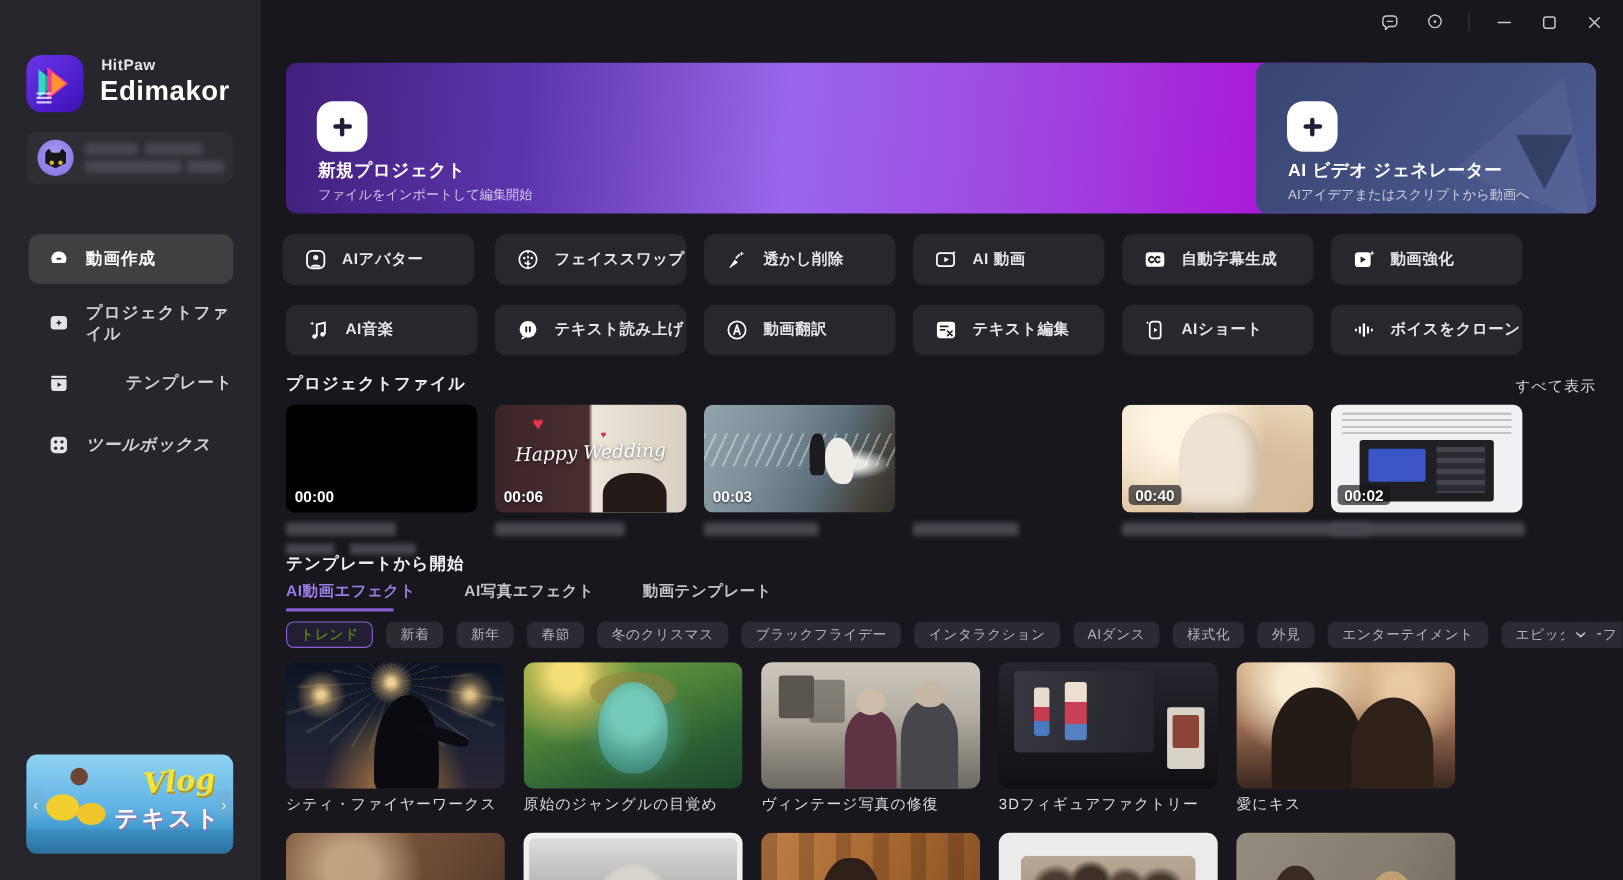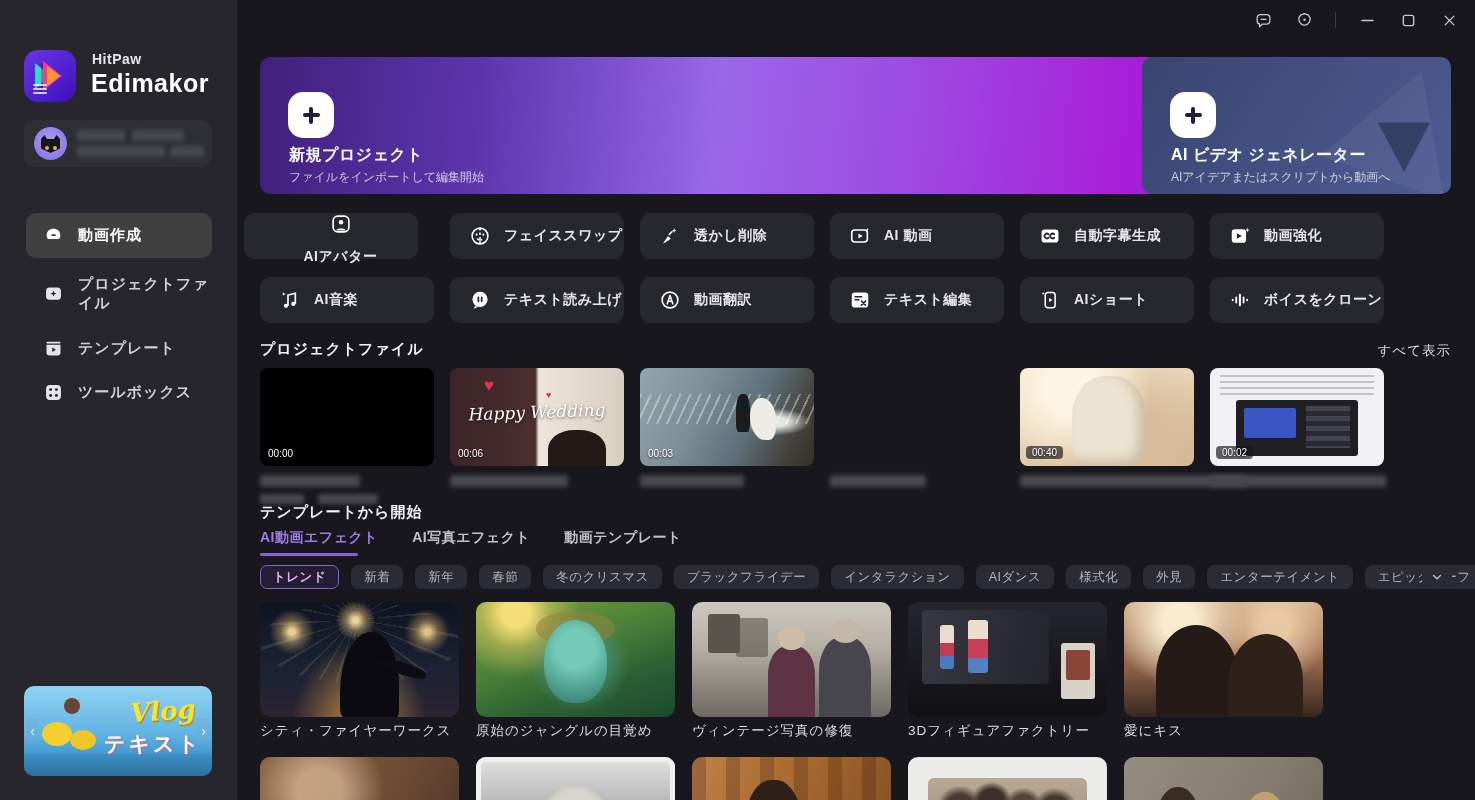--- a/index.html
+++ b/index.html
@@ -71,21 +71,21 @@
   .banner-ai .wm2 { position:absolute; right:16px; top:58px; width:62px; height:62px; background:rgba(30,38,66,.55); clip-path:polygon(12% 8%, 92% 50%, 12% 92%); transform:rotate(90deg); }
 
   .tool { position:absolute; width:174px; height:46px; background:#27272e; border-radius:10px; display:flex; align-items:center; gap:13px; padding-left:19px; cursor:pointer; }
   .tool .tlabel { font-size:14px; color:#e6e6ea; font-weight:600; letter-spacing:.5px; }
   .tool svg { width:22px; height:22px; flex:0 0 auto; }
 
   .sec-title { position:absolute; font-size:15px; font-weight:800; color:#f2f2f5; letter-spacing:1px; }
   .show-all { position:absolute; right:24px; top:342px; font-size:13.5px; color:#d8d8de; cursor:pointer; letter-spacing:1px; }
 
   .thumb { position:absolute; top:368px; width:174px; height:98px; border-radius:8px; overflow:hidden; cursor:pointer; background:#000; }
-  .thumb .dur { position:absolute; left:8px; bottom:7px; font-size:10px; color:#fff; font-weight:400; text-shadow:0 1px 2px rgba(0,0,0,.8); }
+  .thumb .dur { position:absolute; left:8px; bottom:7px; font-size:14px; color:#fff; font-weight:700; text-shadow:0 1px 2px rgba(0,0,0,.8); }
   .thumb .dur.pill { background:rgba(20,20,24,.65); padding:1px 6px; border-radius:4px; left:6px; }
   .th-wed { background:linear-gradient(90deg,#3c2428 0%,#4a2e30 49%,#ece5da 51%,#d8cec0 100%); }
   .th-wed .heart1:before { content:"♥"; position:absolute; left:34px; top:8px; color:#e83248; font-size:17px; }
   .th-wed .heart2:before { content:"♥"; position:absolute; left:96px; top:22px; color:#d8304a; font-size:9px; }
   .th-wed .couple { position:absolute; right:18px; bottom:-6px; width:58px; height:42px; background:#231a18; border-radius:45% 45% 0 0; }
   .th-wed .script { position:absolute; left:0; right:0; top:34px; text-align:center; font-family:"DejaVu Serif","Liberation Serif",serif; font-style:italic; font-size:17px; color:#ffffff; text-shadow:0 1px 3px rgba(0,0,0,.6); transform:rotate(-2deg); }
   .th-beach { background:
     radial-gradient(ellipse at 78% 55%, rgba(255,255,255,.85) 0 6%, rgba(255,255,255,0) 18%),
     linear-gradient(115deg,#93a4ac 0%,#7b8d96 35%,#5d6f7a 62%,#45423b 85%,#332f29 100%); }
   .th-beach .foam { position:absolute; left:0; top:26px; width:100%; height:30px;
@@ -99,28 +99,28 @@
   .th-baby .bod { position:absolute; left:52px; top:8px; width:74px; height:90px; background:#ece3d2; border-radius:45% 45% 20% 20%; box-shadow:inset -8px -6px 12px rgba(160,130,95,.4); }
   .th-doc { background:#f1f1f3; }
   .th-doc .lines { position:absolute; left:10px; top:7px; right:10px; height:22px;
     background:repeating-linear-gradient(180deg,#c3c3c9 0 2px, rgba(0,0,0,0) 2px 6px); }
   .th-doc .panel { position:absolute; left:26px; top:32px; width:122px; height:56px; background:#1f1f24; border-radius:3px; }
   .th-doc .shot { position:absolute; left:34px; top:40px; width:52px; height:30px; background:#3a56c4; border-radius:2px; }
   .th-doc .side { position:absolute; left:96px; top:38px; width:44px; height:42px;
     background:repeating-linear-gradient(180deg,#44444c 0 5px, #2a2a32 5px 10px); }
   .name-bar { position:absolute; top:475px; height:12px; }
 
-  .tab-row { position:absolute; left:23px; top:529px; display:flex; gap:34px; }
+  .tab-row { position:absolute; left:23px; top:529px; display:flex; gap:44px; }
   .tab { font-size:14px; font-weight:700; color:#c2c2c8; cursor:pointer; letter-spacing:.5px; padding-bottom:8px; }
   .tab.active { color:#9d7ce8; }
   .tab-underline { position:absolute; left:23px; top:553px; width:98px; height:3px; border-radius:2px; background:#8a5fd6; }
 
   .chip-row { position:absolute; left:23px; top:565px; right:60px; display:flex; gap:12px; }
   .chip { height:24px; padding:0 12px; display:flex; align-items:center; background:#2b2b33; border:1px solid #2b2b33; border-radius:7px; font-size:12.5px; color:#b4b4bc; cursor:pointer; white-space:nowrap; letter-spacing:.5px; }
-  .chip.active { background:rgba(120,80,200,.14); border:1px solid #8a5fd6; color:#f0abfc; font-weight:700; }
+  .chip.active { background:rgba(120,80,200,.14); border:1px solid #8a5fd6; color:#4d7c0f; font-weight:700; }
   .chip-more { position:absolute; right:23px; top:566px; width:30px; height:22px; border-radius:6px; background:#2b2b33; display:flex; align-items:center; justify-content:center; cursor:pointer; }
   .chip-more svg { width:14px; height:14px; }
 
   .card { position:absolute; width:199px; height:115px; border-radius:10px; overflow:hidden; cursor:pointer; background:#222; }
   .card-label { position:absolute; top:722px; font-size:13.5px; color:#dededf; letter-spacing:1px; cursor:pointer; }
 
   .c-fire { background:
     radial-gradient(circle at 16% 26%, rgba(244,214,146,.95) 0 1.5%, rgba(234,194,122,.4) 6%, rgba(0,0,0,0) 12%),
     radial-gradient(circle at 48% 16%, rgba(248,220,152,.95) 0 2%, rgba(238,198,128,.45) 7%, rgba(0,0,0,0) 14%),
     radial-gradient(circle at 84% 26%, rgba(244,210,140,.9) 0 1.5%, rgba(230,190,118,.4) 6%, rgba(0,0,0,0) 12%),
@@ -200,29 +200,29 @@
       </svg>
     <span class="nlabel">動画作成</span>
   </div>
   <div class="nav-item" style="top:271px;">
     <svg viewBox="0 0 24 24">
         <rect x="3.5" y="5" width="17" height="14" rx="4" fill="#e4e4e8"></rect>
         <path d="M12 8.6l1 2.4 2.4 1-2.4 1-1 2.4-1-2.4-2.4-1 2.4-1z" fill="#26262c"></path>
       </svg>
     <span class="nlabel">プロジェクトファイル</span>
   </div>
-  <div class="nav-item" style="top:326px;">
+  <div class="nav-item" style="top:326px;justify-content:space-between;">
     <svg viewBox="0 0 24 24">
         <rect x="4" y="4.2" width="16" height="2.2" rx="1.1" fill="#e4e4e8"></rect>
         <path d="M4 7.8h16v8.7a3.5 3.5 0 0 1-3.5 3.5h-9A3.5 3.5 0 0 1 4 16.5z" fill="#e4e4e8"></path>
         <path d="M10.6 10.9l4.2 2.5-4.2 2.5z" fill="#26262c"></path>
       </svg>
     <span class="nlabel">テンプレート</span>
   </div>
-  <div class="nav-item" style="top:370px;">
+  <div class="nav-item" style="top:382px;font-style:italic;">
     <svg viewBox="0 0 24 24">
         <rect x="3.5" y="3.5" width="17" height="17" rx="4.5" fill="#e4e4e8"></rect>
         <circle cx="8.7" cy="8.7" r="1.7" fill="#26262c"></circle>
         <circle cx="15.3" cy="8.7" r="1.7" fill="#26262c"></circle>
         <circle cx="8.7" cy="15.3" r="1.7" fill="#26262c"></circle>
         <circle cx="15.3" cy="15.3" r="1.7" fill="#26262c"></circle>
       </svg>
     <span class="nlabel">ツールボックス</span>
   </div>
 
@@ -277,21 +277,21 @@
     <div class="bsub">ファイルをインポートして編集開始</div>
   </div>
   <div class="banner banner-ai">
     <div class="wm"></div>
     <div class="wm2"></div>
     <div class="plus"></div>
     <div class="btitle">AI ビデオ ジェネレーター</div>
     <div class="bsub">AIアイデアまたはスクリプトから動画へ</div>
   </div>
 
-  <div class="tool" style="left:7px;top:213px;flex-direction:column;">
+  <div class="tool" style="left:20px;top:213px;">
     <svg viewBox="0 0 24 24" fill="none" stroke="#fff" stroke-width="1.8">
         <rect x="3.4" y="3.4" width="17.2" height="17.2" rx="5"></rect>
         <circle cx="12" cy="10" r="2.5" fill="#fff" stroke="none"></circle>
         <path d="M6.8 19c.9-2.9 9.5-2.9 10.4 0z" fill="#fff" stroke="none"></path>
       </svg>
     <span class="tlabel">AIアバター</span>
   </div>
   <div class="tool" style="left:403px;top:213px;">
     <svg viewBox="0 0 24 24">
         <path d="M4.5 19.8l5.4-7.9 3 3-7.9 5.4z" fill="#fff"></path>

